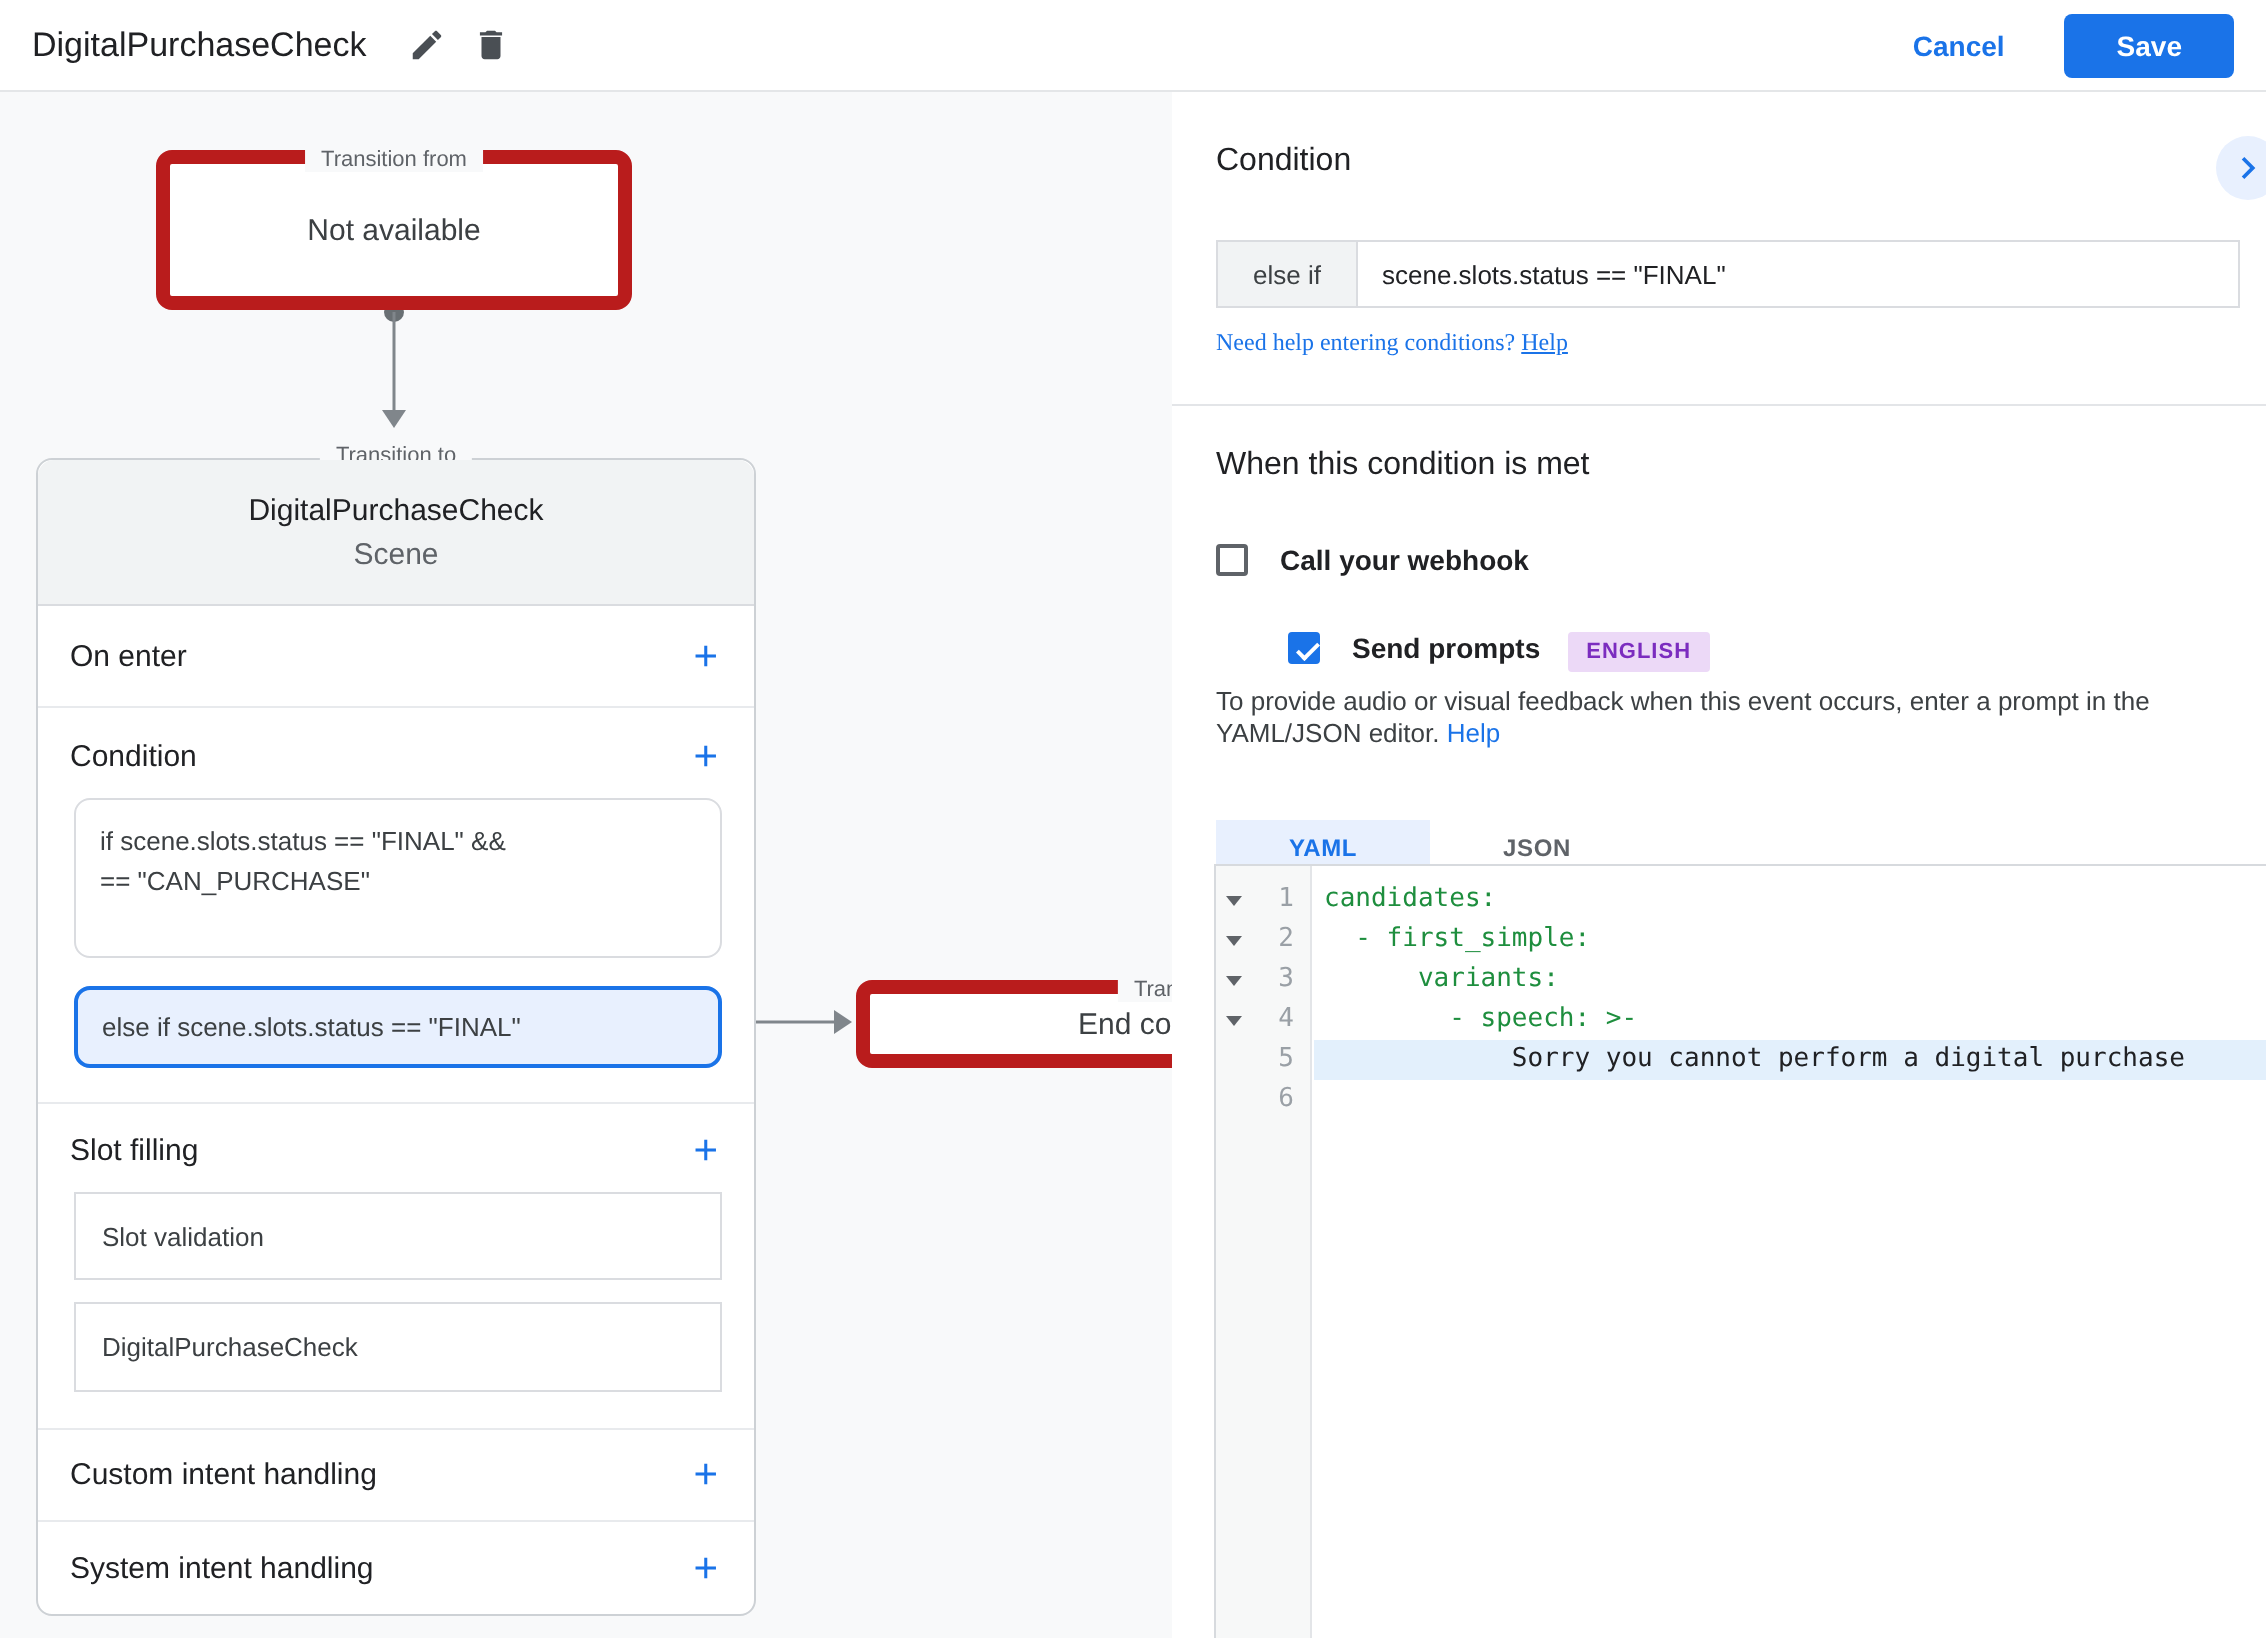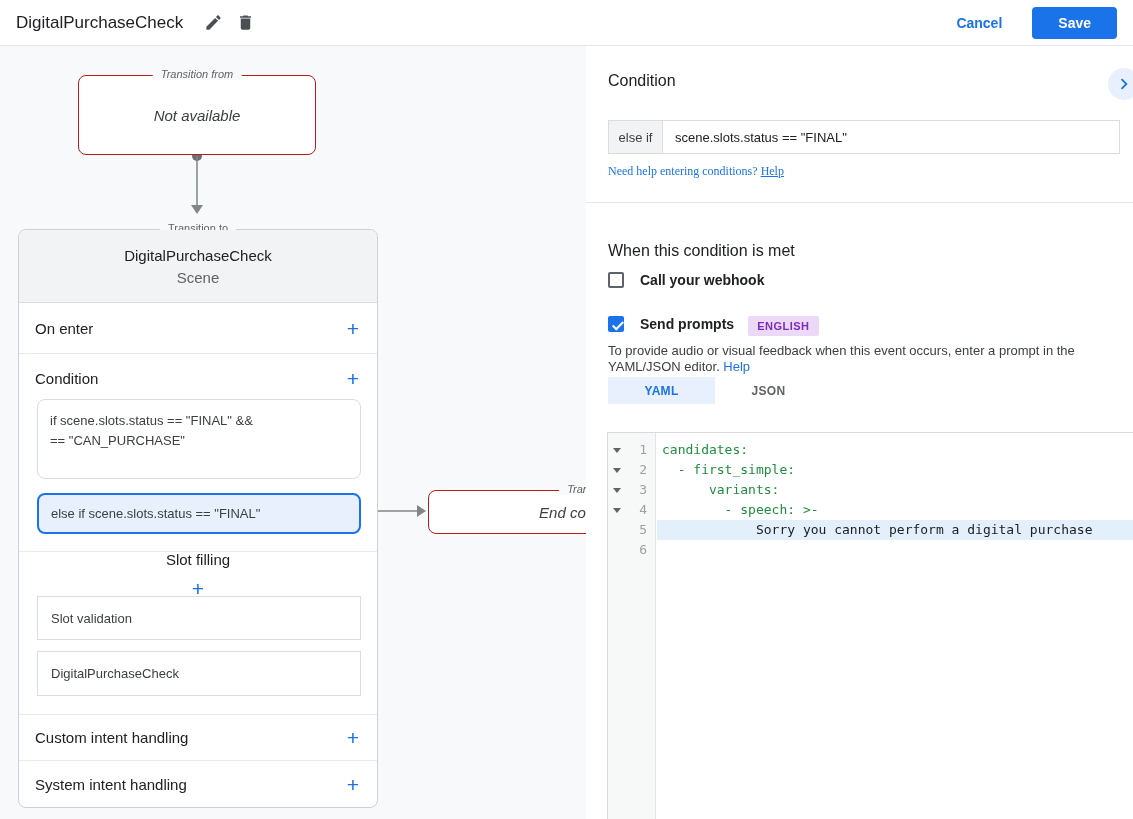--- a/index.html
+++ b/index.html
@@ -34,21 +34,21 @@
   
   .canvas {
     position:absolute; left:0; top:46px; width:586px; height:773px;
     background:#f8f9fa; overflow:hidden;
   }
   .legend {
     position:absolute; top:-8px; left:50%; transform:translateX(-50%);
     font-size:11px; color:#5f6368; background:#f8f9fa; padding:0 8px; white-space:nowrap;
   }
   .node-box {
-    position:absolute; background:#fff; border:1px solid #b91c1c; border-radius:8px;font-style:italic;
+    position:absolute; background:#fff; border:7px solid #b91c1c; border-radius:8px;
   }
   .from-box { left:78px; top:29px; width:238px; height:80px; }
   .from-box .node-title {
     position:absolute; left:0; right:0; top:0; bottom:0;
     display:flex; align-items:center; justify-content:center;
     font-size:15px; color:#3c4043;
   }
   .end-box { left:428px; top:444px; width:338px; height:44px; }
   .end-box .node-title {
     position:absolute; left:0; right:0; top:0; bottom:0;
@@ -100,51 +100,51 @@
     position:absolute; left:522px; top:22px; width:32px; height:32px; border:none;
     border-radius:50%; background:#e8f0fe; cursor:pointer;
     display:flex; align-items:center; justify-content:center;
   }
   .chev-btn svg { fill:#1a73e8; }
   .cond-input-group {
     position:absolute; left:22px; top:74px; width:512px; height:34px;
     border:1px solid #dadce0; display:flex; background:#fff;
   }
   .cond-prefix {
-    width:54px; background:#f1f3f4; border-right:1px solid #dadce0;
+    width:70px; background:#f1f3f4; border-right:1px solid #dadce0;
     display:flex; align-items:center; justify-content:center;
     font-size:13px; color:#3c4043; flex:none;
   }
   .cond-expr {
     flex:1; border:none; outline:none; padding:0 12px; font-size:13px; color:#202124;
     font-family:"Liberation Sans", sans-serif; background:transparent;
   }
   .help-line { position:absolute; left:22px; top:118px; font-size:12px; color:#1a73e8;font-family:Liberation Serif, serif; }
   .help-line a { color:#1a73e8; text-decoration:underline; cursor:pointer; }
   .panel-div { position:absolute; left:0; top:156px; width:100%; height:1px; background:#e3e5e8; }
-  .when-title { position:absolute; left:22px; top:196px; font-size:16px; color:#202124; }
+  .when-title { position:absolute; left:22px; top:178px; font-size:16px; color:#202124; }
   .check-row { position:absolute; left:22px; display:flex; }
   .checkbox {
     width:16px; height:16px; border:2px solid #5f6368; border-radius:2px;
     background:#fff; cursor:pointer; flex:none;
   }
   .checkbox.checked { background:#1a73e8; border-color:#1a73e8; position:relative; }
   .checkbox.checked::after {
     content:""; position:absolute; left:5px; top:1px; width:4px; height:9px;
     border:solid #fff; border-width:0 2px 2px 0; transform:rotate(45deg);
   }
   .check-label { margin-left:16px; font-size:14px; font-weight:bold; color:#202124; }
   .lang-badge {
     margin-left:14px; background:#ecd9f7; color:#7b2cbf; font-size:11px; font-weight:bold;
     letter-spacing:0.5px; padding:4px 9px; border-radius:2px;
   }
   .hint { position:absolute; left:22px; top:297px; width:506px; font-size:13px;
           color:#3c4043; line-height:16px; }
   .hint a { color:#1a73e8; text-decoration:none; cursor:pointer; }
-  .tabs { position:absolute; left:22px; top:331px; display:flex; }
+  .tabs { position:absolute; left:22px; top:364px; display:flex; }
   .tab {
     width:107px; height:27px; display:flex; align-items:center; justify-content:center;
     font-size:12px; font-weight:bold; letter-spacing:0.3px; color:#5f6368;
     background:transparent; border:none; cursor:pointer;
     font-family:"Liberation Sans", sans-serif;
   }
   .tab.active { background:#e8f0fe; color:#1a73e8; }
   
   .editor {
     position:absolute; left:21px; top:386px; width:530px; height:400px;
@@ -232,21 +232,21 @@
       <div class="cond-box" style="top:169px; height:80px;">
         <span style="display:block;">if scene.slots.status == "FINAL" &amp;&amp;</span>
         <span style="display:block;">== "CAN_PURCHASE"</span>
       </div>
 
       <div class="cond-box selected" style="top:263px; height:41px;">
         <span>else if scene.slots.status == "FINAL"</span>
       </div>
       <div class="hdiv" style="top:321px;"></div>
 
-      <div class="row" style="top:321px; height:48px;flex-direction:column;">
+      <div class="row" style="top:321px; height:48px;">
         <span class="row-label">Slot filling</span>
         <button class="add-btn">+</button>
       </div>
 
       <div class="slot-box" style="top:366px; height:44px;">
         <span>Slot validation</span>
       </div>
       <div class="slot-box" style="top:421px; height:45px;">
         <span>DigitalPurchaseCheck</span>
       </div>
@@ -290,21 +290,21 @@
 
     <div class="panel-div"></div>
 
     <div class="when-title">When this condition is met</div>
 
     <div class="check-row" style="top:226px;">
       <div class="checkbox"></div>
       <span class="check-label">Call your webhook</span>
     </div>
 
-    <div class="check-row" style="top:270px;">
+    <div class="check-row" style="top:270px;margin-left:36px;">
       <div class="checkbox checked"></div>
       <span class="check-label">Send prompts</span>
       <span class="lang-badge">ENGLISH</span>
     </div>
 
     <div class="hint">
       <span>To provide audio or visual feedback when this event occurs, enter a prompt in the YAML/JSON editor. </span><a>Help</a>
     </div>
 
     <div class="tabs">

